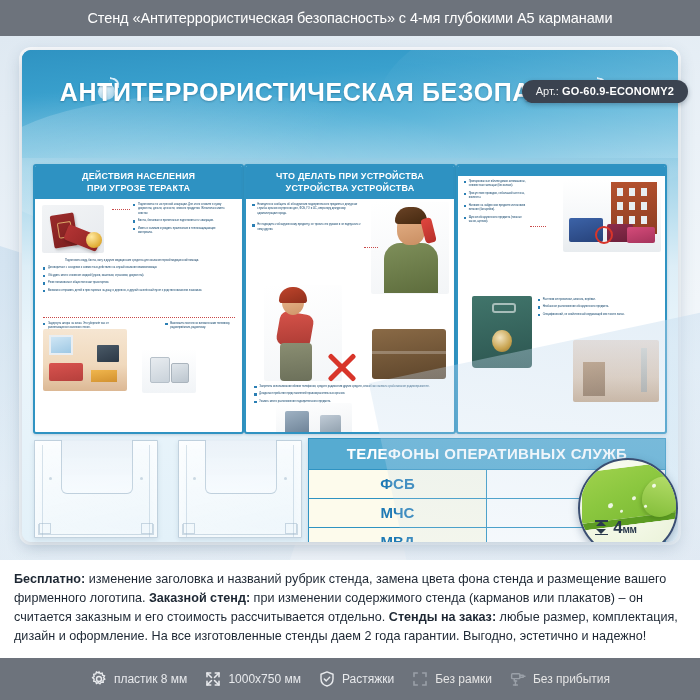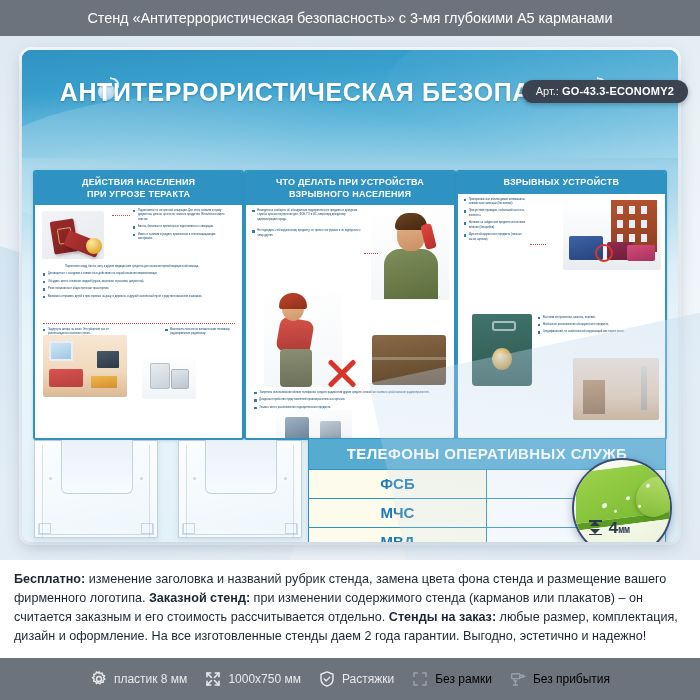--- a/index.html
+++ b/index.html
@@ -82,21 +82,21 @@
   .art-badge{
     position:absolute; right:12px; top:44px;
     background:#3b4350; color:#ffffff; border-radius:14px;
     padding:5px 14px 6px 14px; font-size:11px; white-space:nowrap;
     box-shadow:0 2px 5px rgba(20,40,60,.3); z-index:6;
   }
   .art-badge .lbl{ font-weight:normal; opacity:.92; }
   .art-badge .val{ font-weight:bold; letter-spacing:.2px; }
 
   
-  .posters{ position:absolute; left:11px; top:120px; width:634px; height:270px;
+  .posters{ position:absolute; left:11px; top:114px; width:634px; height:270px;
             display:flex; }
   .poster{
     position:relative; flex:1 1 0; background:#ffffff;
     border:2px solid #2f93c2; border-radius:3px; overflow:hidden;
     box-shadow:0 1px 3px rgba(40,80,110,.22);
   }
   .poster-head{
     background:#2e92c2; color:#fff; text-align:center;
     padding:5px 4px 5px; font-size:9px; font-weight:bold; line-height:1.28;
     letter-spacing:.2px;
@@ -255,27 +255,26 @@
   .pt-row{ display:flex; border-top:1px solid #2f93c2; }
   .pt-name{
     width:50%; background:#fdfbec; color:#1f7ab5;
     font-size:15px; font-weight:bold; text-align:center;
     padding:5px 0 6px; border-right:1px solid #2f93c2;
   }
   .pt-val{ width:50%; background:#ffffff; }
 
   
   .thick-badge{
-    position:absolute; right:6px; bottom:-16px; width:100px; height:100px;
+    position:absolute; right:0; bottom:-16px; width:100px; height:100px;
     border-radius:50%; overflow:hidden;
     background:radial-gradient(circle at 40% 32%, #ffffff 0%, #f3f8e6 45%, #e7f0d4 100%);
     border:2px solid #3a4e72;
     box-shadow:0 3px 9px rgba(40,70,100,.35);
     z-index:8;
-    font-family:Liberation Mono, monospace;
   }
   .tb-sheet{
     position:absolute; left:2px; top:6px; width:108px; height:58px;
     background:linear-gradient(160deg,#9ed14c 0%,#8bc73f 45%,#7ab832 100%);
     border-bottom:7px solid #5c9c22;
     border-radius:4px 30% 8px 4px;
     transform:skewY(-7deg);
   }
   .tb-curl{
     position:absolute; right:8px; top:14px; width:40px; height:40px;
@@ -307,38 +306,38 @@
   }
   .desc b{ font-weight:bold; }
 
   
   .footer{
     position:absolute; left:0; bottom:0; width:700px; height:42px;
     background:#6d737c; color:#e8eaed;
     display:flex; align-items:center; justify-content:center; gap:17px;
   }
   .f-item{ display:flex; align-items:center; gap:6px; font-size:12px; white-space:nowrap; }
-  .f-item.dim{ color:#000000; }
+  .f-item.dim{ color:#e5e5e5; }
   .f-ico{ width:18px; height:18px; display:block; flex:0 0 18px; }
   .f-ico svg{ display:block; width:18px; height:18px; }
 </style>
 </head>
 <body>
 
 <div class="page">
 
   <div class="topbar">
-    <div class="topbar-text">Стенд «Антитеррористическая безопасность» с 3-мя глубокими А5 карманами</div>
+    <div class="topbar-text">Стенд «Антитеррористическая безопасность» с 4-мя глубокими А5 карманами</div>
   </div>
 
   <div class="canvas">
 
     <div class="art-badge">
       <span class="lbl">Арт.:</span>
-      <span class="val">GO-43.3-ECONOMY2</span>
+      <span class="val">GO-60.9-ECONOMY2</span>
     </div>
 
     <div class="stand">
 
       <div class="stand-head">
         <div class="swoosh"></div>
         <div class="swoosh2"></div>
         <div class="bomb left"></div>
         <div class="bomb right"></div>
         <div class="stand-title">АНТИТЕРРОРИСТИЧЕСКАЯ БЕЗОПАСНОСТЬ</div>
@@ -387,21 +386,21 @@
               <span class="box"></span>
                 <span class="box2"></span>
             </div>
 
           </div>
         </div>
 
         <div class="poster">
           <div class="poster-head">
             <div>ЧТО ДЕЛАТЬ ПРИ УСТРОЙСТВА</div>
-            <div>ВЗРЫВНОГО НАСЕЛЕНИЯ</div>
+            <div>УСТРОЙСТВА УСТРОЙСТВА</div>
           </div>
           <div class="poster-body">
             <div class="bullet-col" style="position:absolute; left:6px; top:4px; width:112px;">
               <div class="bullet">Немедленно сообщить об обнаружении подозрительного предмета в дежурные службы органов внутренних дел, ФСБ, ГО и ЧС, оператору дежурному администрации города.</div>
               <div class="bullet" style="margin-top:7px;">Не подходить к обнаруженному предмету, не трогать его руками и не подпускать к нему других.</div>
             </div>
             <div class="ph p2-man">
               <span class="body"></span>
                 <span class="head"></span>
                 <span class="hair"></span>
@@ -424,21 +423,20 @@
             <div class="ph p2-bags" style="top:204px;">
               <span class="b1"></span>
                 <span class="b2"></span>
             </div>
 
           </div>
         </div>
 
         <div class="poster">
           <div class="poster-head">
-            <div>ВЗРЫВНЫХ УСТРОЙСТВ</div>
           </div>
           <div class="poster-body">
             <div class="bullet-col" style="position:absolute; left:6px; top:4px; width:66px;">
               <div class="bullet">Припаркованные вблизи домов автомашины, неизвестные жильцам (бесхозные).</div>
               <div class="bullet">Присутствие проводов, небольшой антенны, изоленты.</div>
               <div class="bullet">Наличие на найденном предмете источников питания (батарейки).</div>
               <div class="bullet">Шум из обнаруженного предмета (тиканье часов, щелчки).</div>
             </div>
             <div class="ph p3-street">
               <span class="bld">

